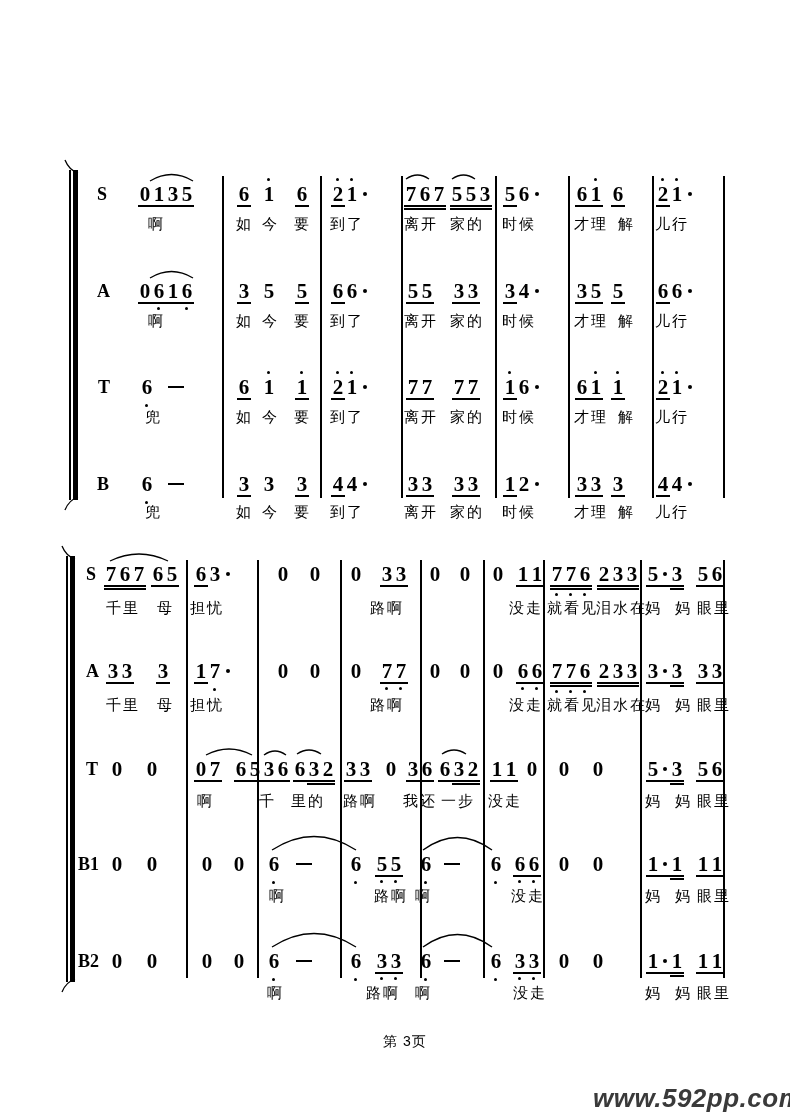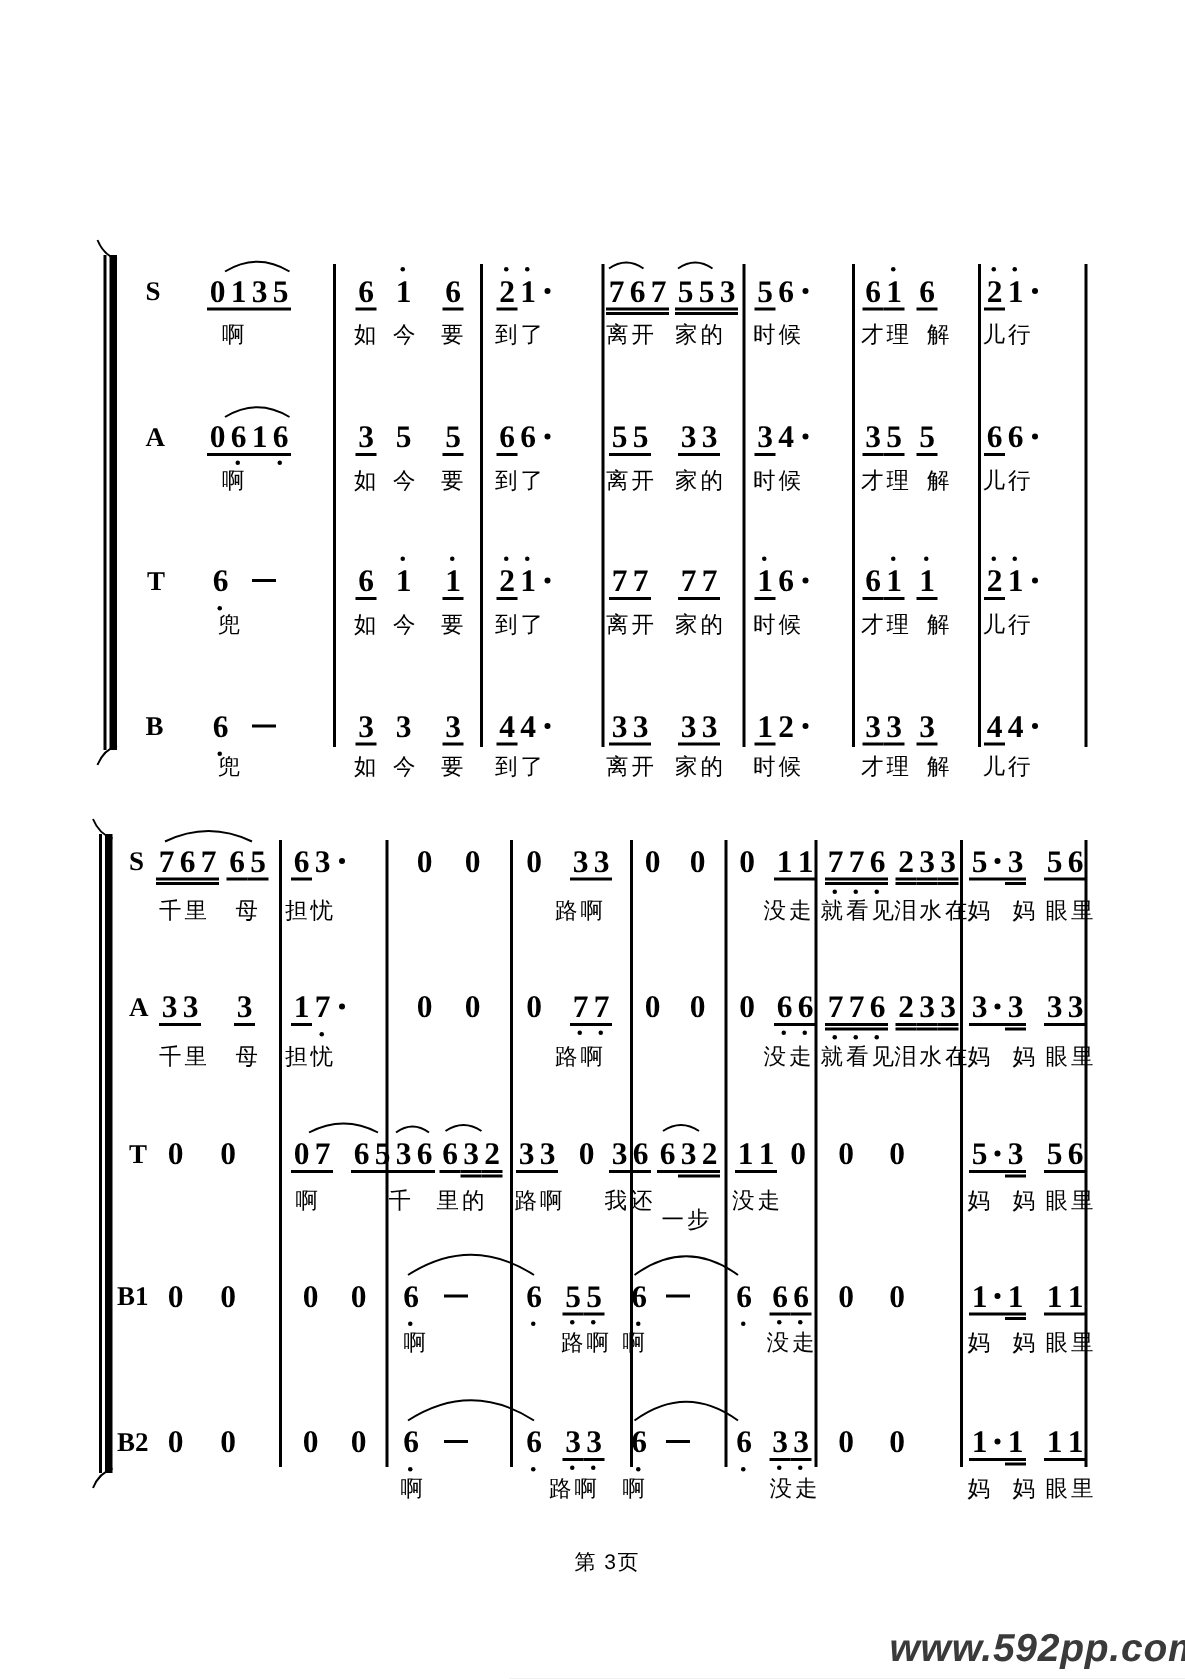--- a/index.html
+++ b/index.html
@@ -249,21 +249,21 @@
     <span class="note-group" style="left: 525px; top: 759px;"><span class="ch">0</span></span>
     <span class="note-group" style="left: 557px; top: 759px;"><span class="ch">0</span></span>
     <span class="note-group" style="left: 591px; top: 759px;"><span class="ch">0</span></span>
     <span class="note-group" style="left: 646px; top: 759px;"><span class="ch u1">5</span><span class="ch u1 mdot"></span><span class="ch u2">3</span></span>
     <span class="note-group" style="left: 696px; top: 759px;"><span class="ch u1">5</span><span class="ch u1">6</span></span>
     <span class="lyric" style="left: 197px; top: 792px;">啊</span>
     <span class="lyric" style="left: 259px; top: 792px;">千</span>
     <span class="lyric" style="left: 291px; top: 792px;">里的</span>
     <span class="lyric" style="left: 343px; top: 792px;">路啊</span>
     <span class="lyric" style="left: 403px; top: 792px;">我还</span>
-    <span class="lyric" style="left: 441px; top: 792px; margin-top: 13px;">一步</span>
+    <span class="lyric" style="left: 441px; top: 792px;">一步</span>
     <span class="lyric" style="left: 488px; top: 792px;">没走</span>
     <span class="lyric" style="left: 645px; top: 792px;">妈</span>
     <span class="lyric" style="left: 675px; top: 792px;">妈</span>
     <span class="lyric" style="left: 697px; top: 792px;">眼里</span>
     <span class="part-label" style="left: 78px; top: 854px;">B1</span>
     <span class="note-group" style="left: 110px; top: 854px;"><span class="ch">0</span></span>
     <span class="note-group" style="left: 145px; top: 854px;"><span class="ch">0</span></span>
     <span class="note-group" style="left: 200px; top: 854px;"><span class="ch">0</span></span>
     <span class="note-group" style="left: 232px; top: 854px;"><span class="ch">0</span></span>
     <span class="note-group" style="left: 267px; top: 854px;"><span class="ch">6<i class="dl"></i></span></span>

